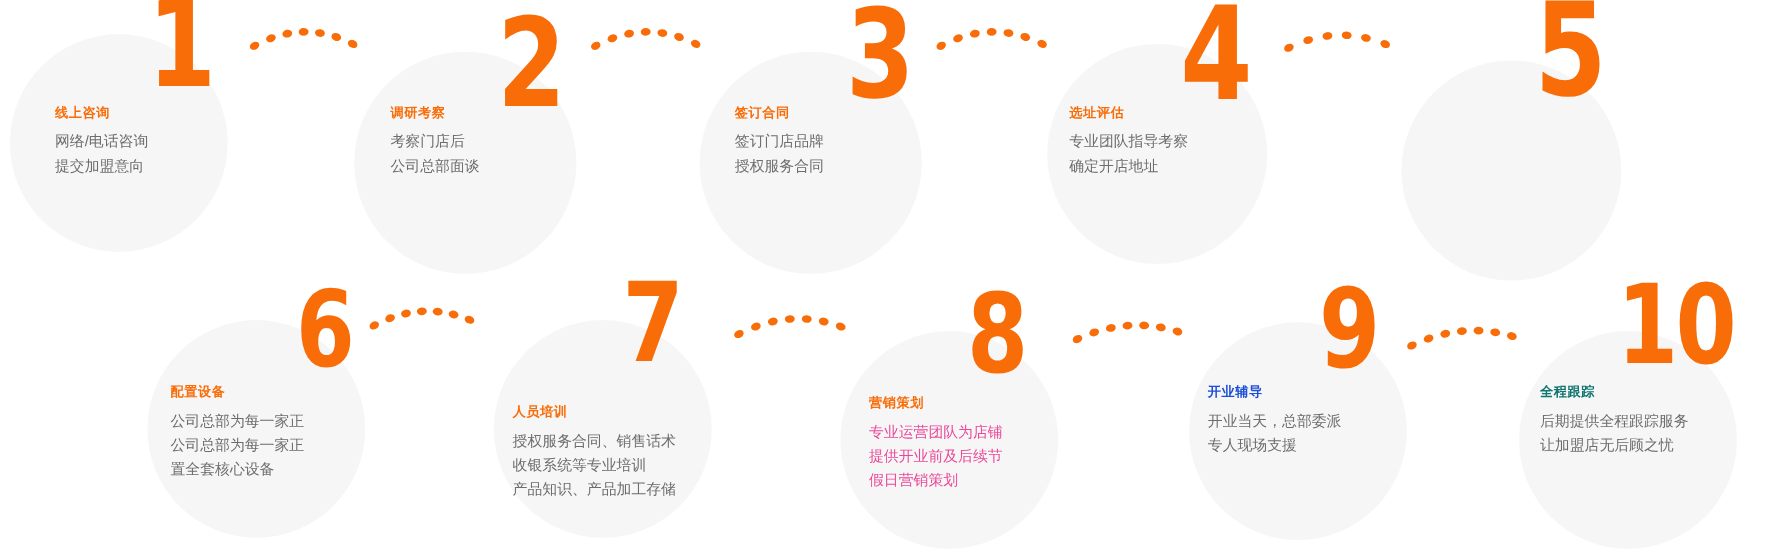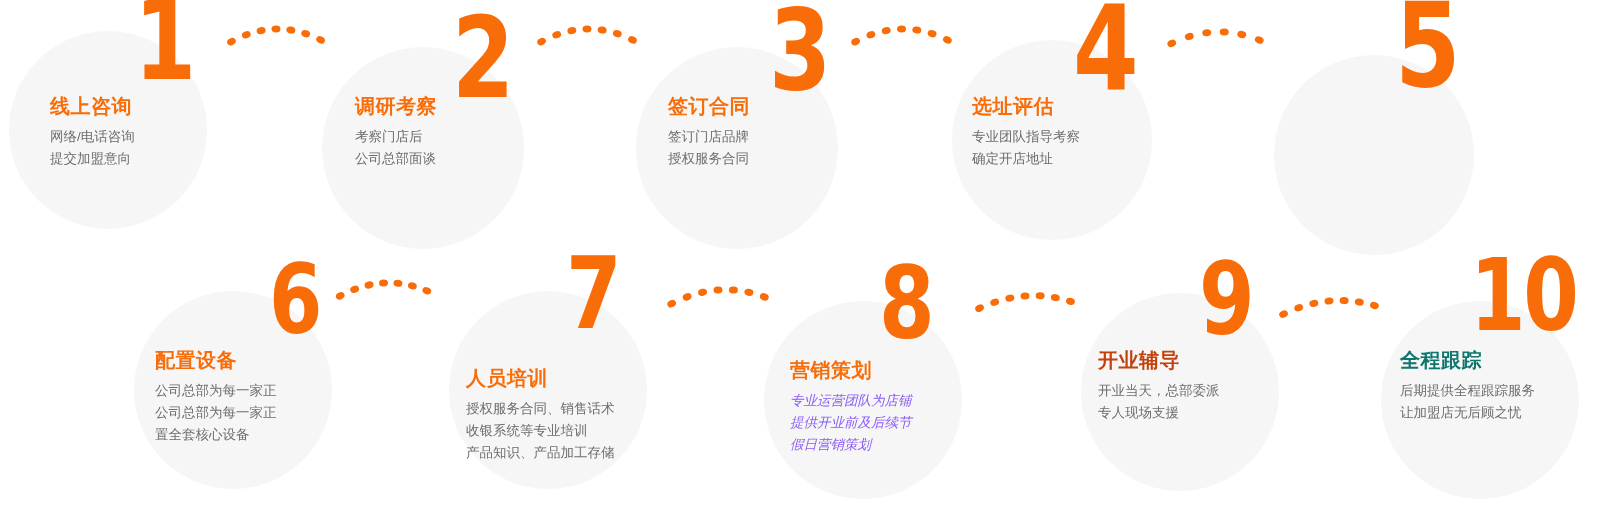--- a/index.html
+++ b/index.html
@@ -29,21 +29,21 @@
     line-height:1;
     letter-spacing:-0.03em;
     transform:scaleX(0.80);
     transform-origin:left top;
     white-space:nowrap;
     -webkit-font-smoothing:antialiased;
   }
   .txt{position:absolute;z-index:4;}
   .title{
     color:#f96d09;
-    font-size:20px;
+    font-size:12px;
     font-weight:bold;
     line-height:1;
     letter-spacing:0.5px;
     white-space:nowrap;
     margin:0 0 10px 0;
   }
   .desc{
     color:#6d6d6d;
     font-size:13.5px;
     line-height:22px;
@@ -128,32 +128,32 @@
           <div>收银系统等专业培训</div>
           <div>产品知识、产品加工存储</div>
         </div>
       </div>
     </div>
     <div class="step" style="left: 0px; top: 0px; width: 100%; height: 100%; pointer-events: none;">
       <div class="circle" style="left: 764px; top: 301px; width: 198px; height: 198px; background: rgb(246, 246, 246);"></div>
       <div class="num" style="left: 879px; top: 254px; font-size: 100px; color: rgb(249, 109, 9);">8</div>
       <div class="txt" style="left: 790px; top: 360px;">
         <div class="title" style="color: rgb(249, 109, 9);">营销策划</div>
-        <div class="desc" style="color: #8b5cf6; font-style: italic;">
+        <div class="desc" style="color: #ec4899;">
           <div>专业运营团队为店铺</div>
           <div>提供开业前及后续节</div>
           <div>假日营销策划</div>
         </div>
       </div>
     </div>
     <div class="step" style="left: 0px; top: 0px; width: 100%; height: 100%; pointer-events: none;">
       <div class="circle" style="left: 1081px; top: 293px; width: 198px; height: 198px; background: rgb(246, 246, 246);"></div>
       <div class="num" style="left: 1199px; top: 250px; font-size: 100px; color: rgb(249, 109, 9);">9</div>
       <div class="txt" style="left: 1098px; top: 350px;">
-        <div class="title" style="color: #c2410c;">开业辅导</div>
+        <div class="title" style="color: #1d4ed8;">开业辅导</div>
         <div class="desc" style="color: rgb(109, 109, 109);">
           <div>开业当天，总部委派</div>
           <div>专人现场支援</div>
         </div>
       </div>
     </div>
     <div class="step" style="left: 0px; top: 0px; width: 100%; height: 100%; pointer-events: none;">
       <div class="circle" style="left: 1381px; top: 301px; width: 198px; height: 198px; background: rgb(246, 246, 246);"></div>
       <div class="num" style="left: 1470px; top: 246px; font-size: 100px; color: rgb(249, 109, 9);">10</div>
       <div class="txt" style="left: 1400px; top: 350px;">

